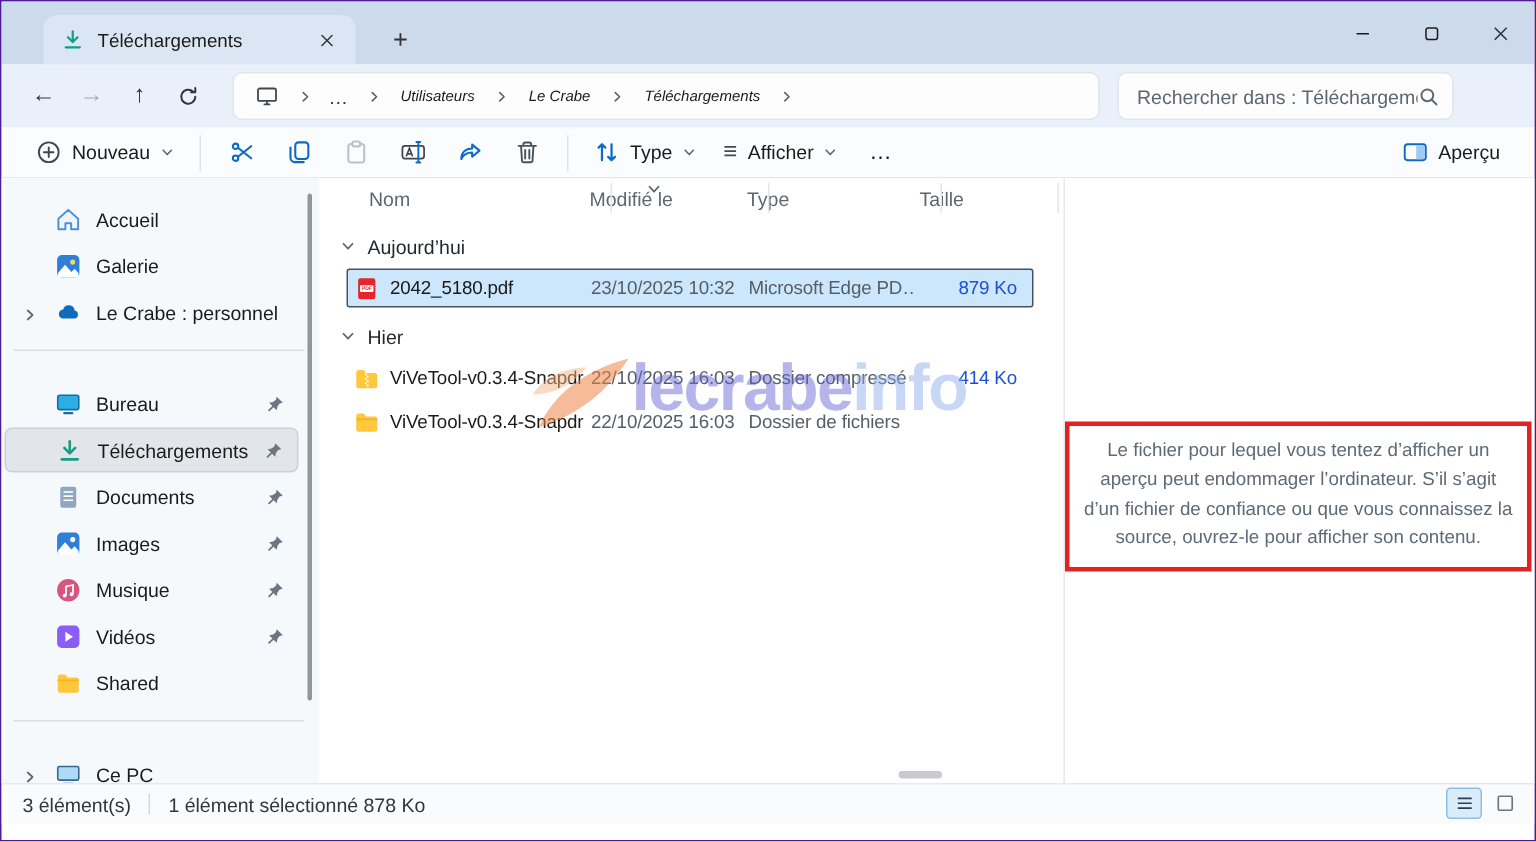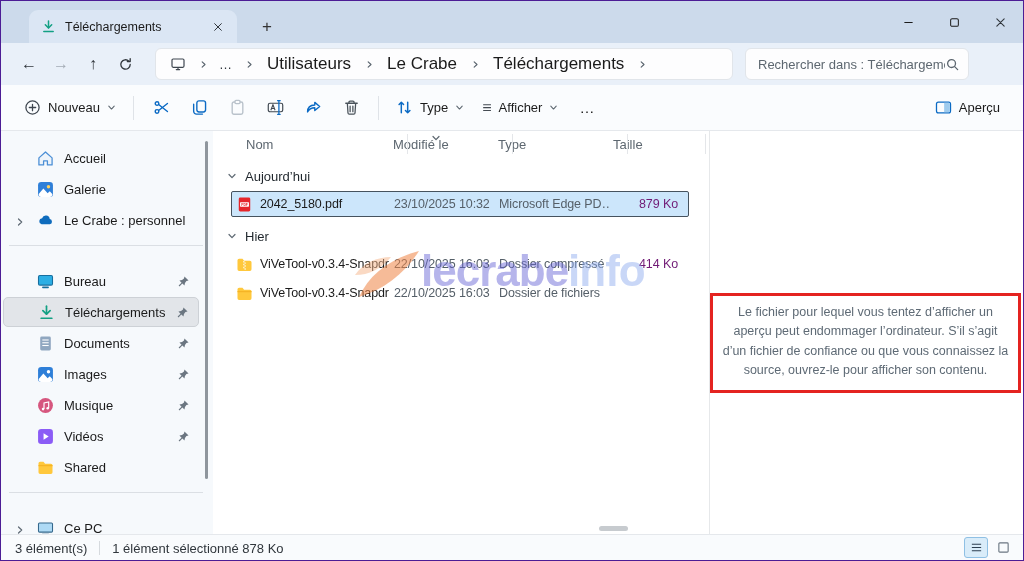--- a/index.html
+++ b/index.html
@@ -26,31 +26,31 @@
   .nav-btn { width:32px; height:32px; display:flex; align-items:center; justify-content:center;
              font-size:16px; color:#30363c; border-radius:5px; }
   .nav-btn.first { margin-left:12px; }
   .nav-btn.disabled { color:#a3abb5; }
   .nav-btn svg { width:15px; height:15px; }
   .addressbar { margin-left:14px; width:578px; height:32px; background:#fdfdfe; border:1px solid #e1e5ea;
                 border-radius:6px; display:flex; align-items:center; padding:0 8px; }
   .addressbar .icn { width:16px; height:16px; margin:0 6px 0 6px; }
   .crumb-sep { width:14px; height:14px; color:#55606a; margin:0 4px; display:flex; align-items:center; justify-content:center; }
   .crumb-sep svg { width:9px; height:9px; }
-  .crumb { font-size:17px; padding:3px 7px; border-radius:4px; white-space:nowrap; }
+  .crumb { font-size:10px; padding:3px 7px; border-radius:4px; white-space:nowrap;font-style:italic; }
   .crumb-overflow { font-size:13px; letter-spacing:1px; color:#30363c; padding:0 5px; }
   .searchbox { margin-left:12px; width:224px; height:32px; background:#fdfdfe; border:1px solid #e1e5ea;
                border-radius:6px; display:flex; align-items:center; padding:0 8px 0 12px; overflow:hidden; }
   .searchbox input { border:none; outline:none; background:transparent; flex:1; font-size:13px;
                      font-family:"Liberation Sans",sans-serif; color:#1b1b1b; min-width:0; }
   .searchbox input::placeholder { color:#5d6770; }
   .searchbox .icn { width:15px; height:15px; flex:none; }
 
   
-  .toolbar { position:relative; height:46px; background:#fafcfe; border-bottom:1px solid #e5e8ec;
+  .toolbar { position:relative; height:34px; background:#fafcfe; border-bottom:1px solid #e5e8ec;
              display:flex; align-items:center; padding:0 14px; }
   .tb-btn { display:flex; align-items:center; gap:7px; height:34px; padding:0 9px; border-radius:5px; font-size:13px; }
   .tb-btn .icn { width:17px; height:17px; display:flex; }
   .tb-icon { width:38px; height:34px; display:flex; align-items:center; justify-content:center; border-radius:5px; }
   .tb-icon .icn { width:17px; height:17px; }
   .tb-sep { width:1px; height:24px; background:#dfe3e8; margin:0 8px; }
   .chev { width:9px; height:9px; color:#5d6770; display:inline-flex; }
   .tb-more { font-size:15px; letter-spacing:1px; padding:0 12px; color:#1b1b1b; }
   .tb-right { margin-left:auto; }
   .hamburger { font-size:16px; color:#444b53; line-height:1; }
@@ -79,21 +79,21 @@
   .sortmark { position:absolute; top:-6px; left:42px; width:10px; height:10px; color:#5d6770; }
   .group-hdr { display:flex; align-items:center; gap:8px; height:22px; margin:8px 0 4px 14px; font-size:13px; color:#1f262c; }
   .group-hdr .gchev { width:10px; height:10px; color:#5f6a74; display:flex; }
   .fl-row { position:relative; display:grid; grid-template-columns:158px 105px 115px 78px; align-items:center;
             height:26px; margin:0 0 3px 18px; width:458px; border:1px solid transparent; border-radius:2px;
             font-size:12.5px; letter-spacing:-0.1px; }
   .fl-row.selected { background:#cce6fb; border-color:#46535e; }
   .fl-row .cname { display:flex; align-items:center; gap:7px; padding-left:4px; overflow:hidden; white-space:nowrap; }
   .fl-row .cname .icn { width:17px; height:17px; flex:none; }
   .fl-row .cdate, .fl-row .ctype { color:#555f68; padding-left:4px; white-space:nowrap; overflow:hidden; }
-  .fl-row .csize { color:#701a75; text-align:right; padding-right:10px; white-space:nowrap; }
+  .fl-row .csize { color:#1d4ed8; text-align:right; padding-right:10px; white-space:nowrap; }
   .hscroll { position:absolute; left:386px; bottom:3px; width:29px; height:5px; background:#c7cbcf; border-radius:3px; }
 
   
   .preview { position:relative; flex:1; height:100%; background:#fff; border-left:1px solid #e6e8ea; }
   .warnbox { position:absolute; left:0px; right:2px; top:162px; border:3px solid #e42320; padding:7px 9px 9px; }
   .warnbox p { font-size:12.5px; line-height:1.55; color:#5e6a75; text-align:center; }
 
   
   .watermark { position:absolute; left:352px; top:100px; display:flex; align-items:center; pointer-events:none; z-index:6; }
   .wm-crab { width:72px; height:80px; margin-right:-4px; }

